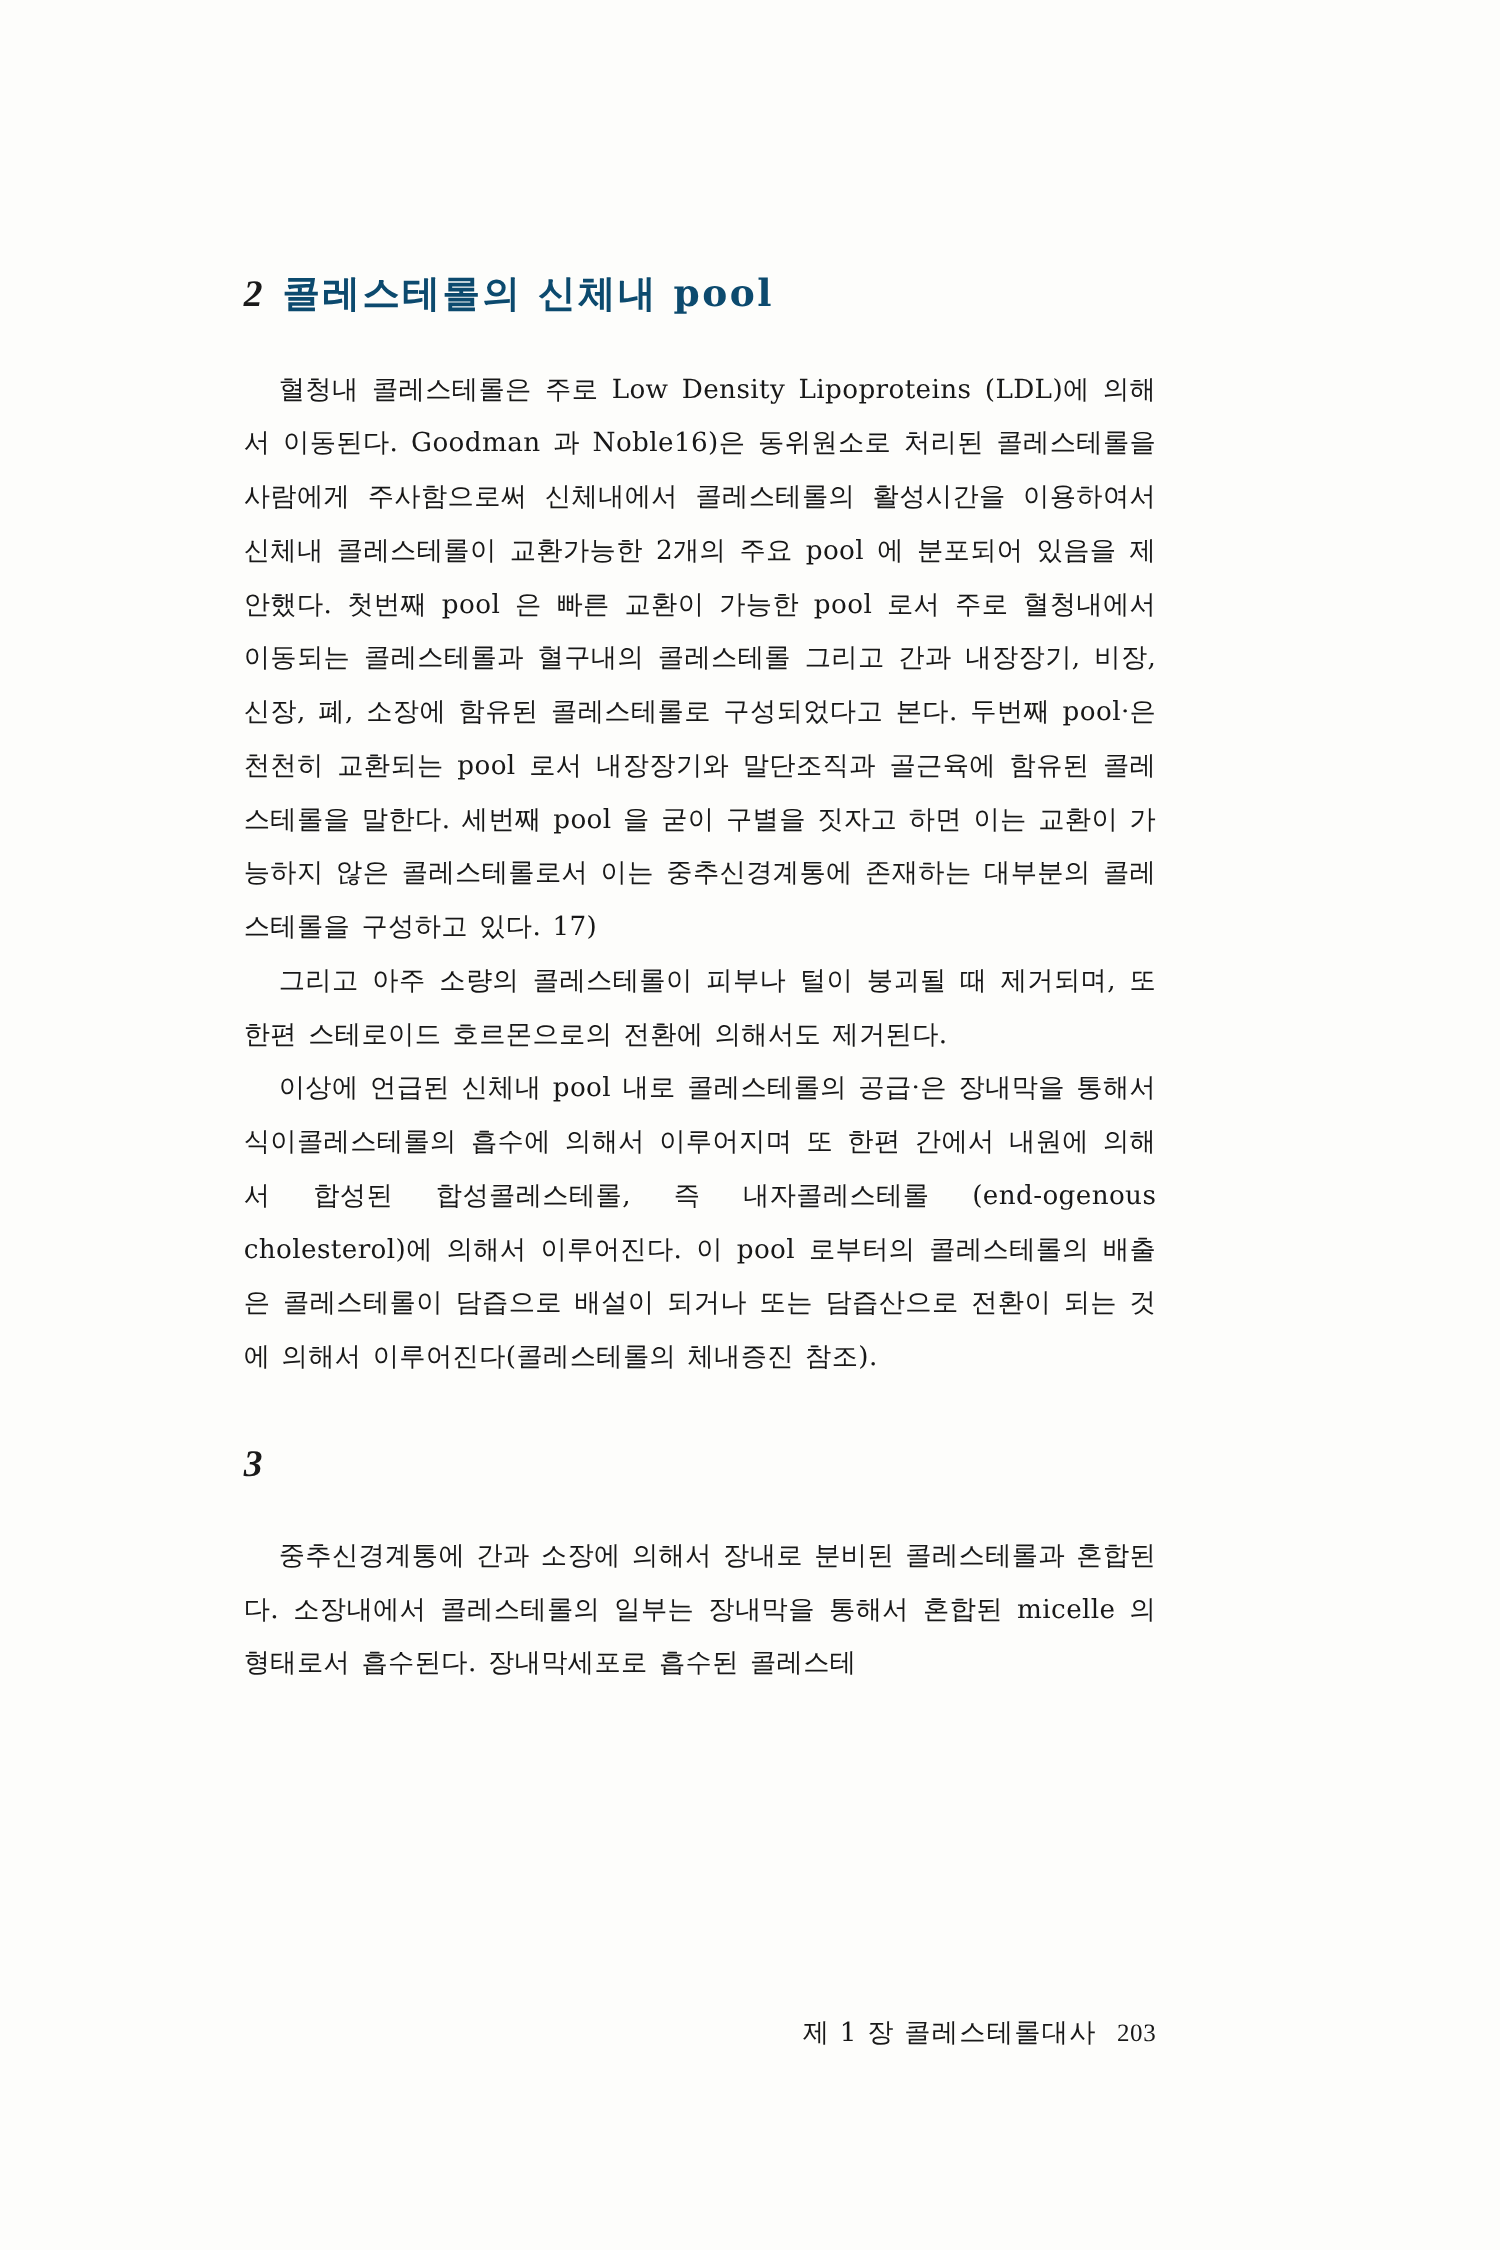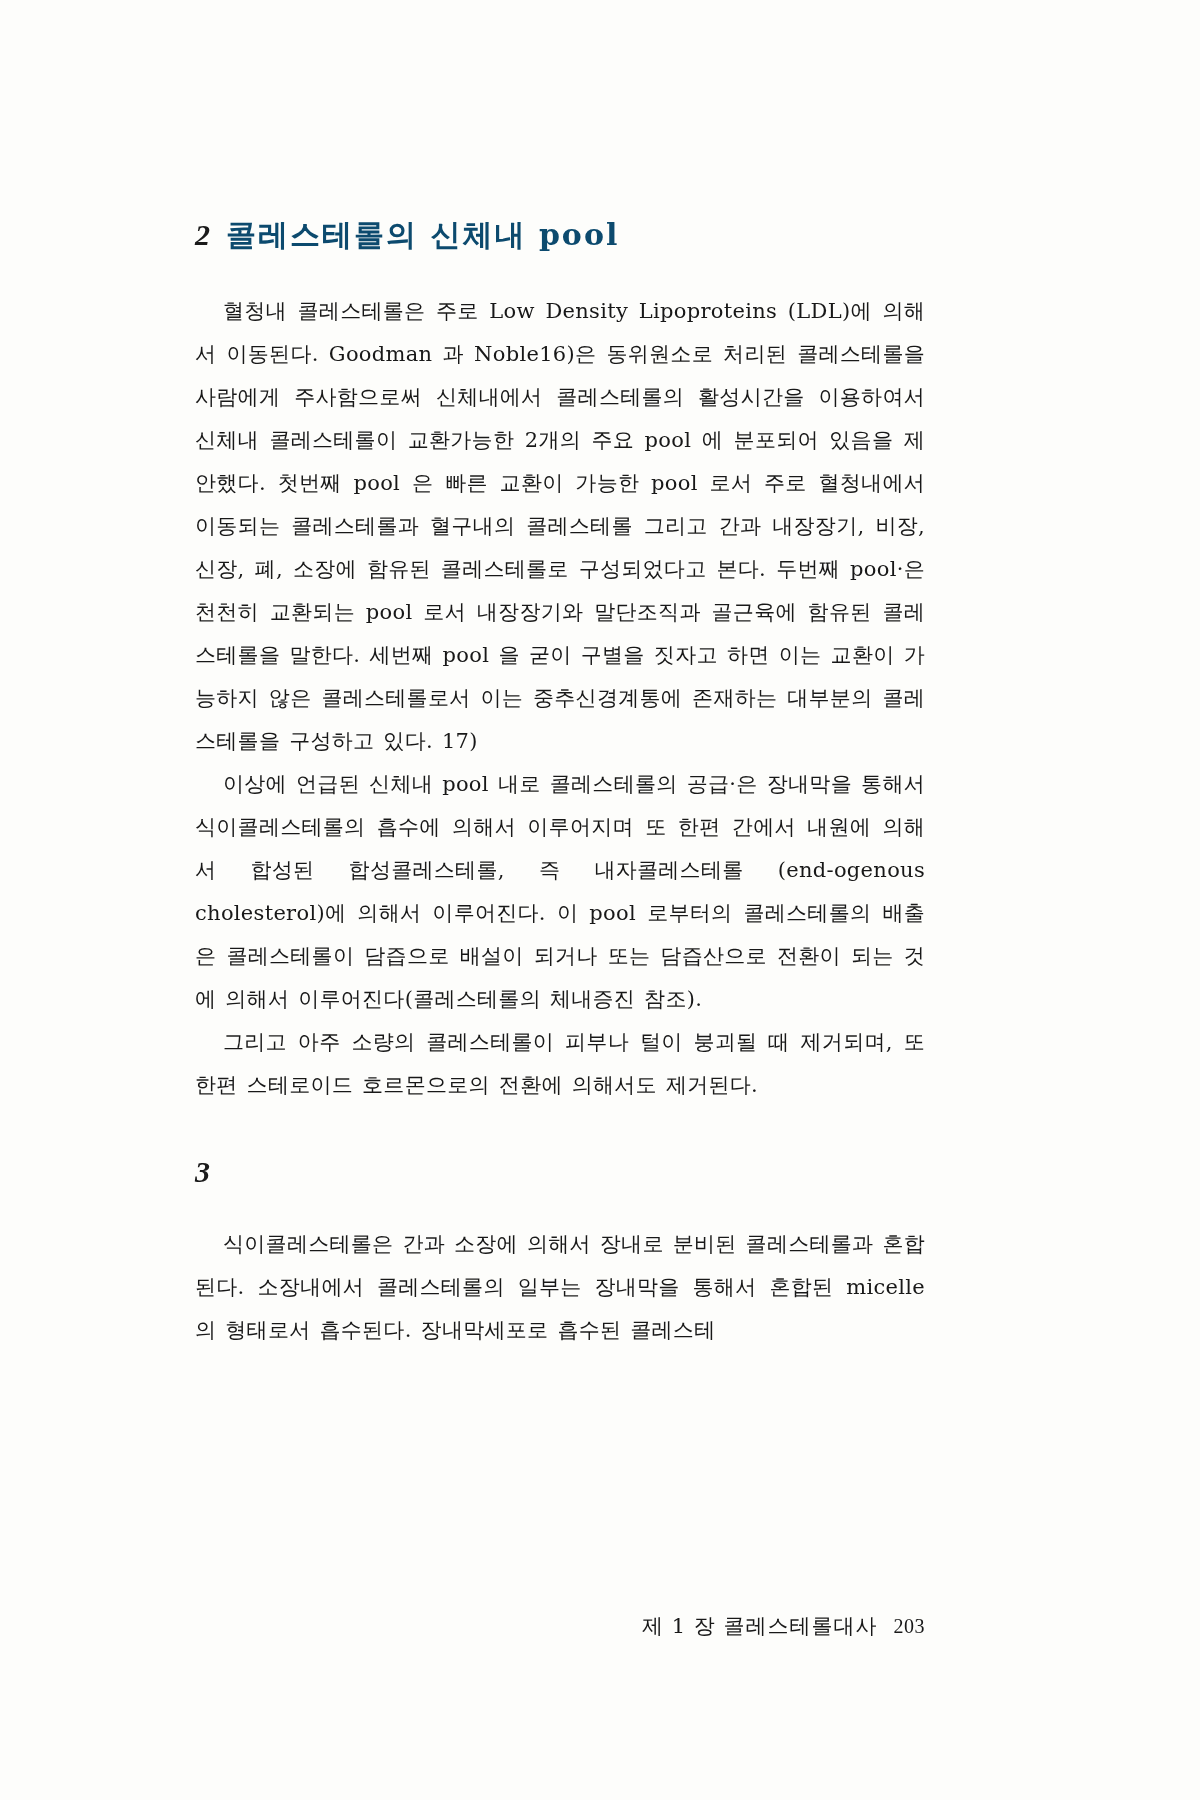--- a/index.html
+++ b/index.html
@@ -91,33 +91,33 @@
 
     <div class="heading-wrap">
       <span class="heading-num">2</span>
       <h2 class="section-heading">콜레스테롤의  신체내  pool</h2>
     </div>
 
     <div class="gap-heading-bottom"></div>
 
     <p class="para indent">혈청내 콜레스테롤은 주로 Low Density Lipoproteins (LDL)에 의해서 이동된다. Goodman 과 Noble16)은 동위원소로 처리된 콜레스테롤을 사람에게 주사함으로써 신체내에서 콜레스테롤의 활성시간을 이용하여서 신체내 콜레스테롤이 교환가능한 2개의 주요 pool 에 분포되어 있음을 제안했다. 첫번째 pool 은 빠른 교환이 가능한 pool 로서 주로 혈청내에서 이동되는 콜레스테롤과 혈구내의 콜레스테롤 그리고 간과 내장장기, 비장, 신장, 폐, 소장에 함유된 콜레스테롤로 구성되었다고 본다. 두번째 pool·은 천천히 교환되는 pool 로서 내장장기와 말단조직과 골근육에 함유된 콜레스테롤을 말한다. 세번째 pool 을 굳이 구별을 짓자고 하면 이는 교환이 가능하지 않은 콜레스테롤로서 이는 중추신경계통에 존재하는 대부분의 콜레스테롤을 구성하고 있다. 17)</p>
 
+    <p class="para indent">그리고 아주 소량의 콜레스테롤이 피부나 털이 붕괴될 때 제거되며, 또 한편 스테로이드 호르몬으로의 전환에 의해서도 제거된다.</p>
+
     <p class="para indent">이상에 언급된 신체내 pool 내로 콜레스테롤의 공급·은 장내막을 통해서 식이콜레스테롤의 흡수에 의해서 이루어지며 또 한편 간에서 내원에 의해서 합성된 합성콜레스테롤, 즉 내자콜레스테롤 (end-ogenous cholesterol)에 의해서 이루어진다. 이 pool 로부터의 콜레스테롤의 배출은 콜레스테롤이 담즙으로 배설이 되거나 또는 담즙산으로 전환이 되는 것에 의해서 이루어진다(콜레스테롤의 체내증진 참조).</p>
-
-    <p class="para indent">그리고 아주 소량의 콜레스테롤이 피부나 털이 붕괴될 때 제거되며, 또 한편 스테로이드 호르몬으로의 전환에 의해서도 제거된다.</p>
 
     <div class="gap-heading-top"></div>
 
     <div class="heading-wrap">
       <span class="heading-num">3</span>
     </div>
 
     <div class="gap-heading-bottom"></div>
 
-    <p class="para indent">식이콜레스테롤은 간과 소장에 의해서 장내로 분비된 콜레스테롤과 혼합된다. 소장내에서 콜레스테롤의 일부는 장내막을 통해서 혼합된 micelle 의 형태로서 흡수된다. 장내막세포로 흡수된 콜레스테</p>
+    <p class="para indent">중추신경계통에 간과 소장에 의해서 장내로 분비된 콜레스테롤과 혼합된다. 소장내에서 콜레스테롤의 일부는 장내막을 통해서 혼합된 micelle 의 형태로서 흡수된다. 장내막세포로 흡수된 콜레스테</p>
 
   </div>
 
   <div class="footer">
     <span>제 1 장    콜레스테롤대사</span><span class="pageno">203</span>
   </div>
 
 </div>
 
 </body></html>

